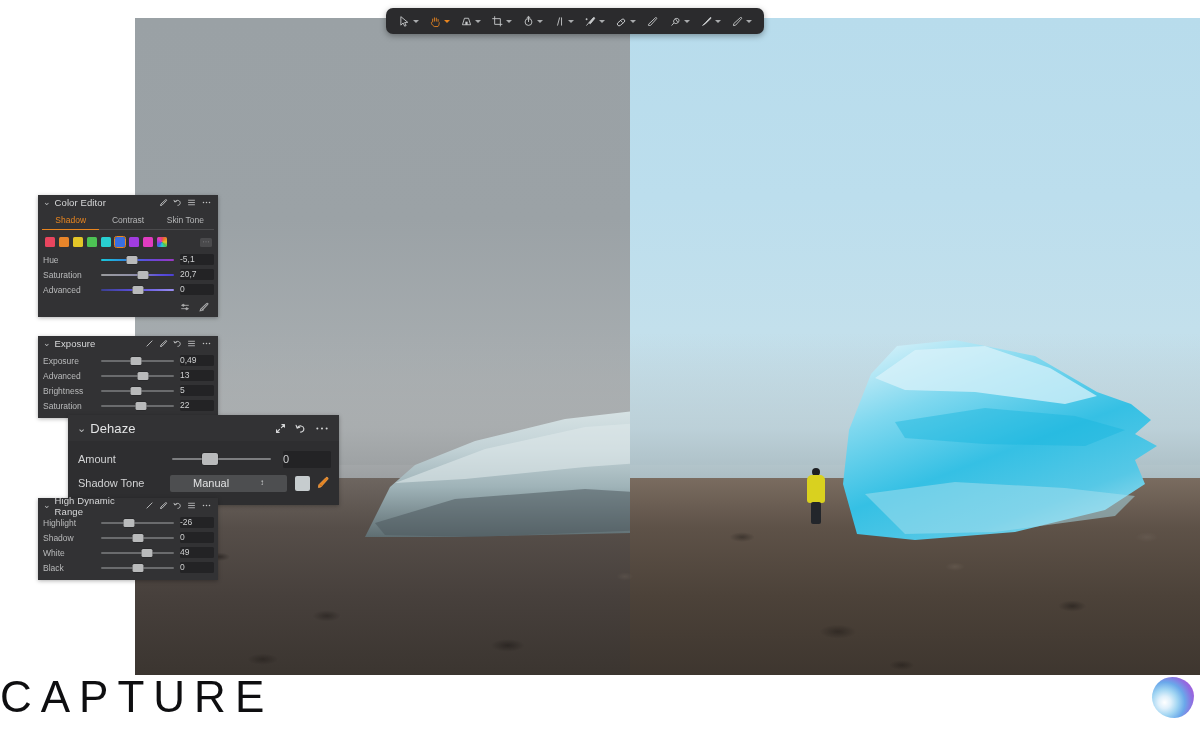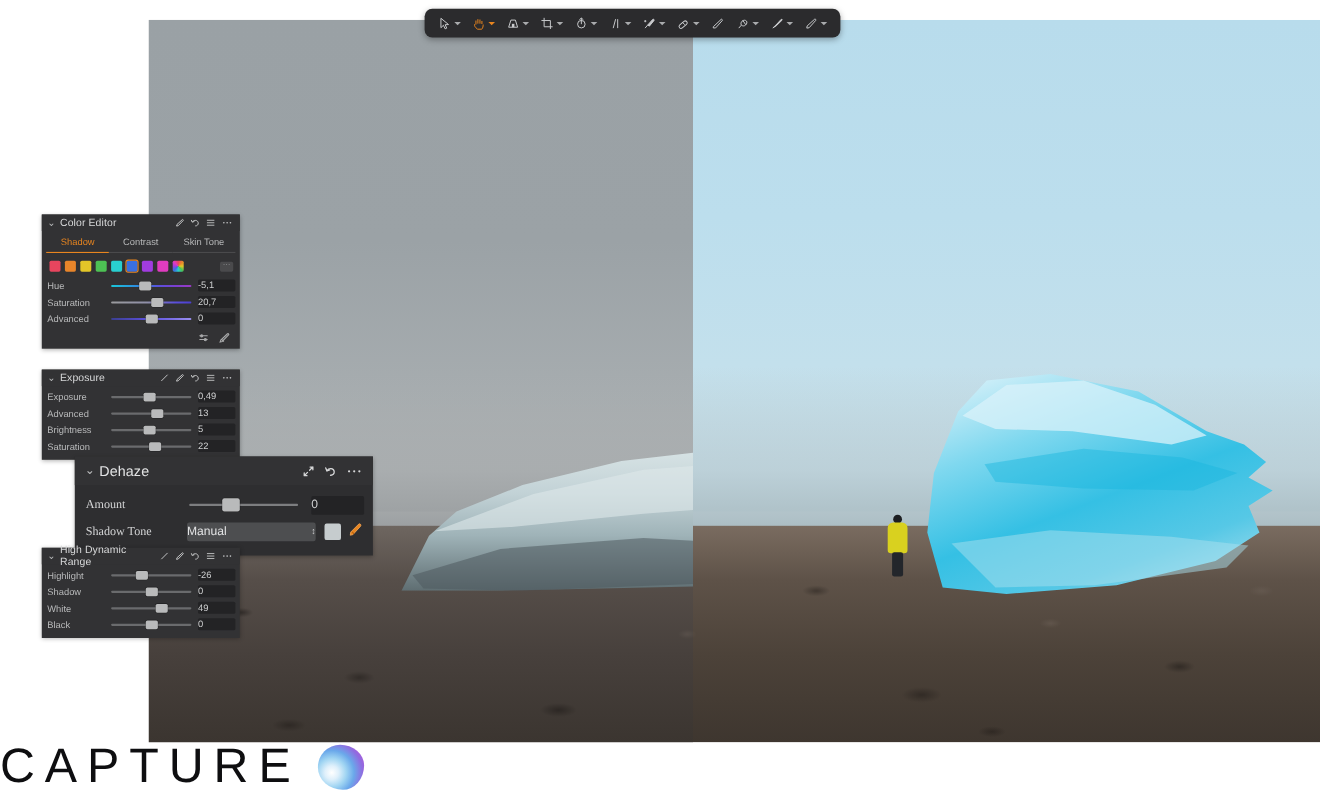--- a/index.html
+++ b/index.html
@@ -173,38 +173,38 @@
 
   
   #panel-dehaze {
     left: 68px; top: 415px; width: 271px;
     background: #2e2e30; font-size: 11px;
   }
   #panel-dehaze .panel-head { height: 26px; padding: 0 10px 0 9px; }
   #panel-dehaze .panel-title { font-size: 13px; color: #e3e4e5; }
   #panel-dehaze .chev { font-size: 11px; }
   #panel-dehaze .row { height: 24px; padding: 0 8px 0 10px; }
-  #panel-dehaze .row .lbl { font-size: 11px; color: #d2d3d4; font-family: Liberation Serif, serif; }
+  #panel-dehaze .row .lbl { font-size: 11px; color: #d2d3d4; }
   #panel-dehaze .val { width: 48px; height: 17px; line-height: 17px; font-size: 11px; padding-right: 6px; }
   #panel-dehaze .track { height: 2px; background: #7d7e80; margin: 0 12px; }
   #panel-dehaze .knob { width: 16px; height: 12px; border-radius: 2px; }
   .select {
     flex: 1; height: 17px; background: #4d4e50; border-radius: 2px;
-    display: flex; align-items: center; padding: 0 0;
+    display: flex; align-items: center; padding: 0 23px;
     font-size: 11px; color: #e2e3e4; margin: 0 8px 0 10px;
     cursor: pointer;
   }
   .select .spin { margin-left: auto; font-size: 8px; line-height: 1; color:#cfd0d1; }
   .chip { width: 15px; height: 15px; background: #c6ccce; border-radius: 2px; cursor: pointer; }
   .picker { margin-left: 6px; cursor: pointer; }
 
   
   #logo {
     position: absolute; left: 0; top: 672px; width: 1200px;
-    display: flex; align-items: center; justify-content: flex-start;
+    display: flex; align-items: center; justify-content: space-between;
     gap: 0;
   }
   .logo-word {
     font-family: "Liberation Sans", sans-serif;
     font-size: 44px; letter-spacing: 9px; color: #0e0e10; font-weight: 400;
   }
   .logo-orb {
     width: 42px; height: 41px; margin: 0 6px 0 16px;
     border-radius: 48% 52% 46% 54% / 50% 46% 54% 50%;
     background:

